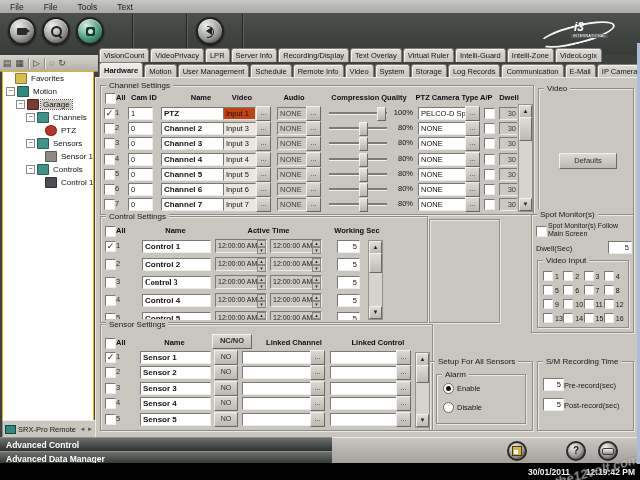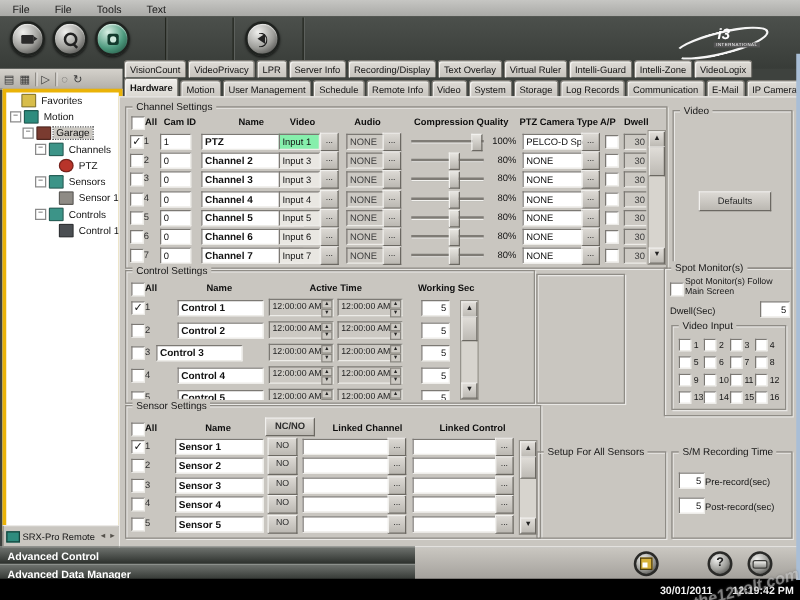--- a/index.html
+++ b/index.html
@@ -98,21 +98,21 @@
   .spot-cell .scb{width:8px;height:8px;background:#fff;border:1px solid;
        border-color:#7c7974 #edece8 #edece8 #7c7974;margin-right:2px;flex:none}
   .spot-cell .slb{font-size:7px;color:#161616}
   
   #tree-toolbar{position:absolute;left:0;top:55px;width:95px;height:16px;
        background:linear-gradient(#d5d2cc,#b3b0aa);border-bottom:1px solid #8f8c86;
        display:flex;align-items:center;padding-left:3px;gap:4px}
   .tt-icon{font-size:9px;line-height:10px;color:#3c3c3c}
   .tt-sep{width:1px;height:11px;background:#8f8c86;box-shadow:1px 0 0 #eceae7}
   #tree{position:absolute;left:2px;top:71px;width:90px;height:348px;background:#fff;
-       border:3px solid #eab308;overflow:hidden}
+       border:1px solid #eab308;overflow:hidden}
   .titem{display:flex;align-items:center;height:13px;white-space:nowrap}
   .expbox{width:7px;height:7px;border:1px solid #8a8a8a;background:#fff;font-size:7px;
        line-height:5px;text-align:center;color:#333;margin-right:2px;flex:none}
   .exp-spacer{width:9px;flex:none}
   .ticon{width:10px;height:9px;margin-right:2px;flex:none;border-radius:1px;border:1px solid rgba(0,0,0,.35)}
   .tlabel{font-size:8px;color:#111;padding:0 2px}
   .tlabel.sel{background:#ccc9c3;outline:1px dotted #555}
   #srx-tab{position:absolute;left:2px;top:420px;width:90px;height:16px;background:#c9c6c0;
        border:1px solid #8f8c86;border-top-color:#eceae7;display:flex;align-items:center;
        font-size:7.5px;color:#161616;padding-left:2px}
@@ -252,21 +252,21 @@
     <span class="hdr" style="left:222px;top:7px;width:92px">Compression Quality</span>
     <span class="hdr" style="left:312px;top:7px;width:68px">PTZ Camera Type</span>
     <span class="hdr" style="left:379px;top:7px">A/P</span>
     <span class="hdr" style="left:396px;top:7px;width:24px">Dwell</span>
     <div class="rows" id="channel-rows" style="left:0;top:20px;width:416px;height:106px">
         <div class="row" style="top: 0px;">
           <div class="cb" style="left: 3px; top: 2px;">✓</div>
           <div class="num" style="left: 14px; top: 1px;">1</div>
           <div class="fld" style="left: 27px; top: 1px; width: 19px;">1</div>
           <div class="fld bold" style="left: 60px; top: 1px; width: 76px;">PTZ</div>
-          <div class="fld" style="left: 122px; top: 1px; width: 27px; background: #86efac;">Input 1</div>
+          <div class="fld" style="left: 122px; top: 1px; width: 27px; background: #c2410c;">Input 1</div>
           <div class="btn3" style="left: 155px; top: 0px; width: 13px;">...</div>
           <div class="fld gray" style="left: 176px; top: 1px; width: 25px;">NONE</div>
           <div class="btn3" style="left: 205px; top: 0px; width: 13px;">...</div>
           <div class="slider-track" style="left: 228px; width: 58px;">
             <div class="slider-thumb" style="left: 48px;"></div>
           </div>
           <div class="pct" style="left: 290px; width: 22px;">100%</div>
           <div class="fld" style="left: 317px; top: 1px; width: 44px;">PELCO-D Special</div>
           <div class="btn3" style="left: 364px; top: 0px; width: 13px;">...</div>
           <div class="cb" style="left: 383px; top: 2px;"></div>
@@ -425,21 +425,21 @@
             </div></div>
           <div class="timefld" style="left: 169px; top: 1px; width: 38px;">12:00:00 AM<div class="spin">
               <div style="font-size: 5px; line-height: 5px; text-align: center; background: rgb(204, 201, 195); border: 1px solid rgb(138, 135, 129);">▴</div>
               <div style="font-size: 5px; line-height: 5px; text-align: center; background: rgb(204, 201, 195); border: 1px solid rgb(138, 135, 129);">▾</div>
             </div></div>
           <div class="fld right" style="left: 236px; top: 2px; width: 17px;">5</div>
         </div>
         <div class="row" style="top: 36px; height: 17px;">
           <div class="cb" style="left: 4px; top: 3px;"></div>
           <div class="num" style="left: 15px; top: 2px;">3</div>
-          <div class="fld bold" style="left: 24px; top: 2px; width: 63px;">Control 3</div>
+          <div class="fld bold" style="left: 41px; top: 2px; width: 63px; font-family: Liberation Serif, serif;">Control 3</div>
           <div class="timefld" style="left: 114px; top: 1px; width: 38px;">12:00:00 AM<div class="spin">
               <div style="font-size: 5px; line-height: 5px; text-align: center; background: rgb(204, 201, 195); border: 1px solid rgb(138, 135, 129);">▴</div>
               <div style="font-size: 5px; line-height: 5px; text-align: center; background: rgb(204, 201, 195); border: 1px solid rgb(138, 135, 129);">▾</div>
             </div></div>
           <div class="timefld" style="left: 169px; top: 1px; width: 38px;">12:00:00 AM<div class="spin">
               <div style="font-size: 5px; line-height: 5px; text-align: center; background: rgb(204, 201, 195); border: 1px solid rgb(138, 135, 129);">▴</div>
               <div style="font-size: 5px; line-height: 5px; text-align: center; background: rgb(204, 201, 195); border: 1px solid rgb(138, 135, 129);">▾</div>
             </div></div>
           <div class="fld right" style="left: 236px; top: 2px; width: 17px;">5</div>
         </div>
@@ -623,20 +623,27 @@
       </div>
     <div class="vsb" style="left:314px;top:27px;height:74px">
       <span class="ar" style="top:0">▲</span>
       <span class="thumb" style="top:12px;height:16px"></span>
       <span class="ar" style="bottom:0">▼</span>
     </div>
   </div>
 
   <div class="group" style="left:333px;top:283px;width:102px;height:68px">
     <span class="gtitle">Setup For All Sensors</span>
+    <div class="group" style="left:6px;top:12px;width:88px;height:48px">
+      <span class="gtitle">Alarm</span>
+      <span class="radio on" style="left:6px;top:8px"></span>
+      <span class="lbl" style="left:20px;top:8px">Enable</span>
+      <span class="radio" style="left:6px;top:27px"></span>
+      <span class="lbl" style="left:20px;top:27px">Disable</span>
+    </div>
   </div>
 
   <div class="group" style="left:441px;top:283px;width:95px;height:68px">
     <span class="gtitle">S/M Recording Time</span>
     <div class="fld right" style="left:5px;top:16px;width:15px">5</div>
     <span class="lbl" style="left:26px;top:18px">Pre-record(sec)</span>
     <div class="fld right" style="left:5px;top:36px;width:15px">5</div>
     <span class="lbl" style="left:26px;top:38px">Post-record(sec)</span>
   </div>
 </div>

